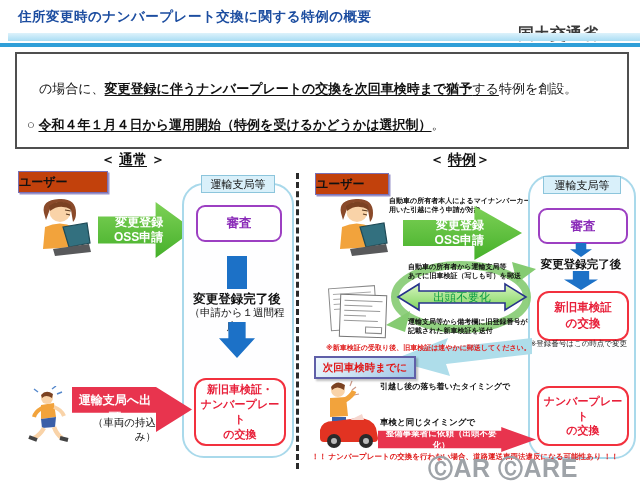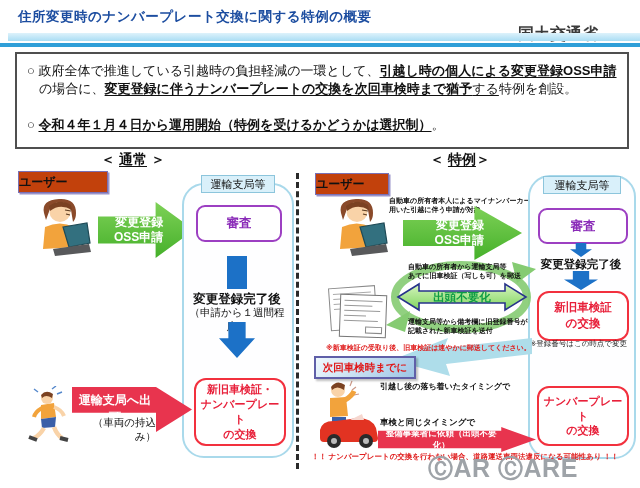--- a/index.html
+++ b/index.html
@@ -59,24 +59,20 @@
       <circle cx="11" cy="10" r="8" fill="none" stroke="#53B2DF" stroke-width="2.4"></circle>
       <path d="M11 3.5 Q15.5 8 11 13.5 Q6.5 8 11 3.5" fill="#53B2DF"></path>
       <path d="M6 20.5 h10" stroke="#53B2DF" stroke-width="2"></path>
     </svg>
     <span class="ministry">国土交通省</span>
   </div>
   <div class="abs bar1" style="left:8px;top:33px;width:632px;height:8px;"></div>
   <div class="abs bar2" style="left:0;top:43px;width:640px;height:4px;"></div>
 
   <div class="abs summary-box" style="left:15px;top:52px;width:610px;height:93px;">
-    <div class="abs sumtxt" style="left:10px;top:9px;width:592px;">
-      <span>○</span>
-      <span>政府全体で推進している引越時の負担軽減の一環として、</span><span class="b u">引越し時の個人による変更登録OSS申請</span>
-    </div>
     <div class="abs sumtxt" style="left:22px;top:27px;width:580px;">
       <span>の場合に、</span><span class="b u">変更登録に伴うナンバープレートの交換を次回車検時まで猶予</span><span class="u">する</span><span>特例を創設。</span>
     </div>
     <div class="abs sumtxt" style="left:10px;top:63px;width:592px;">
       <span>○</span>
       <span class="b u">令和４年１月４日から運用開始（特例を受けるかどうかは選択制）</span><span>。</span>
     </div>
   </div>
 
   <div class="abs sec-head ctr" style="left:58px;top:151px;width:150px;">
@@ -192,21 +188,21 @@
   <div class="abs" style="left:396px;top:281px;width:132px;height:32px;z-index:2;">
     <svg width="132" height="32" viewBox="0 0 132 32">
       <defs>
           <linearGradient id="gg" x1="0" y1="0" x2="0" y2="1">
         <stop offset="0" stop-color="#D6F4BE"></stop>
             <stop offset="1" stop-color="#7FD45E"></stop>
       </linearGradient>
         </defs>
       <path d="M2 16 L23 3 L23 10 L109 10 L109 3 L130 16 L109 29 L109 22 L23 22 L23 29 Z" fill="url(#gg)" stroke="#27338A" stroke-width="1.6"></path>
     </svg>
-    <div class="abs ctr" style="left:0;top:9px;width:132px;color:#0D9C44;font-weight:bold;font-size:11.5px;">出頭不要化</div>
+    <div class="abs ctr" style="left:0;top:9px;width:132px;color:#0D9C44;font-weight:normal;font-size:11.5px;">出頭不要化</div>
   </div>
 
   <div class="abs note-s ml" style="left:408px;top:317px;width:136px;z-index:2;">運輸支局等から備考欄に旧登録番号が
 記載された新車検証を送付</div>
 
   <svg class="abs" style="left:390px;top:334px;z-index:0;" width="142" height="44" viewBox="0 0 142 44">
     <polygon points="142,4 54,14 58,4 2,26 60,42 56,30 142,20" fill="#AEDDEA"></polygon>
   </svg>
 
   <div class="abs note-s note-red" style="left:326px;top:343px;width:208px;z-index:3;">※新車検証の受取り後、旧車検証は速やかに郵送してください。</div>

